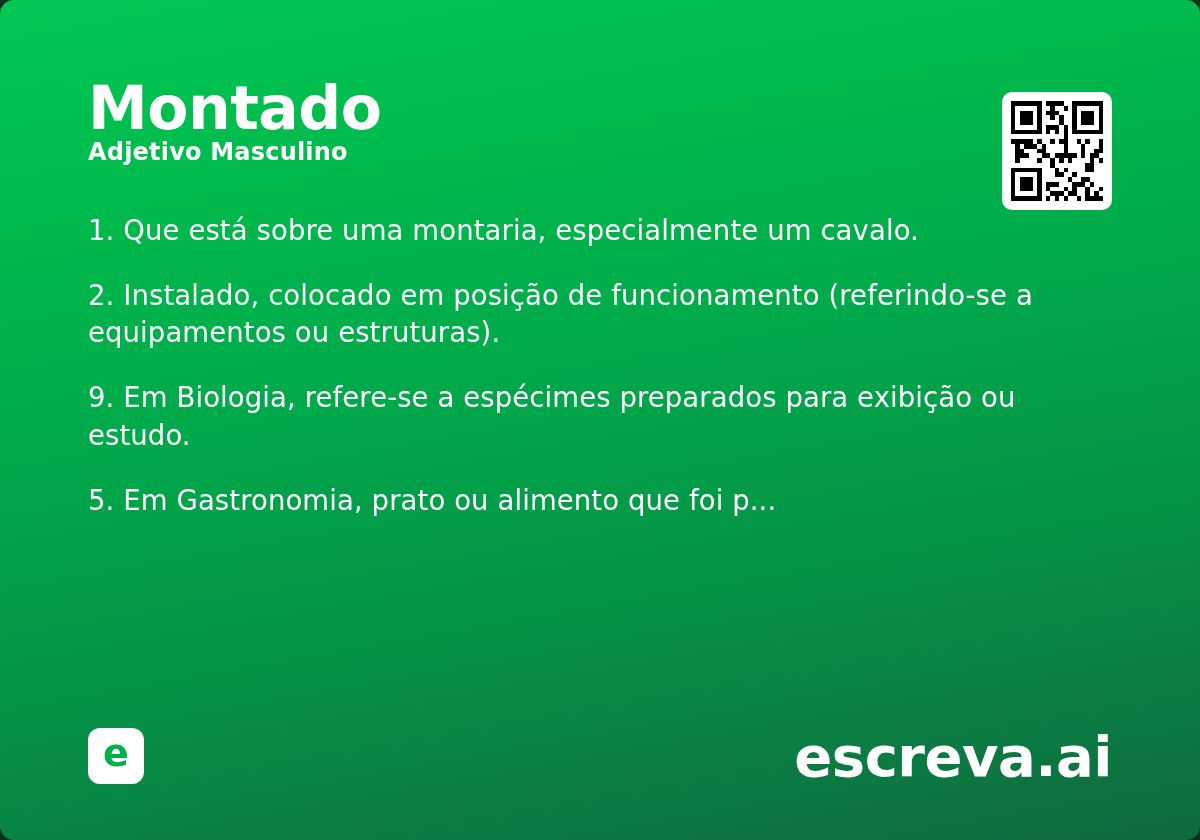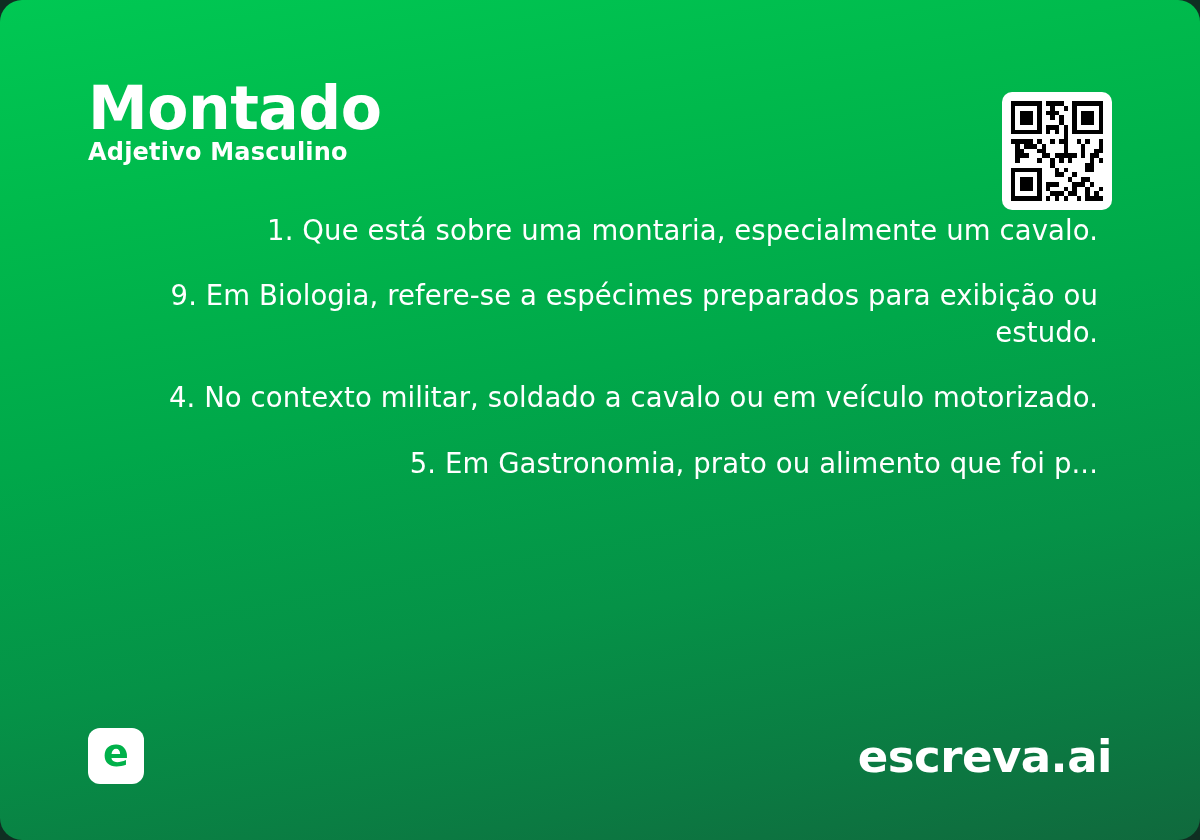--- a/index.html
+++ b/index.html
@@ -10,21 +10,21 @@
   }
   body {
     font-family: "DejaVu Sans", sans-serif;
     background: #0f2f22;
   }
   .card {
     position: relative;
     width: 1200px;
     height: 840px;
     background: linear-gradient(170deg, #00c853 0%, #00b94c 22%, #00a84a 45%, #059247 68%, #0b7a42 87%, #10693d 100%);
-    border-radius: 22px;
+    border-radius: 14px;
     overflow: hidden;
   }
   .content {
     position: absolute;
     left: 88px;
     top: 78px;
     right: 88px;
   }
   .title {
     font-family: "DejaVu Sans", sans-serif;
@@ -43,21 +43,20 @@
   .definitions {
     margin-top: 46px;
     width: 1010px;
   }
   .definition {
     color: #ffffff;
     font-size: 27.5px;
     line-height: 1.35;
     margin-bottom: 28px;
     letter-spacing: 0.1px;
-    text-align: right;
   }
   .definition:last-child { margin-bottom: 8px; }
 
   
   .qr-wrap {
     position: absolute;
     right: 88px;
     top: 92px;
     width: 110px;
     height: 118px;
@@ -97,39 +96,39 @@
   }
   .logo-mark span {
     font-size: 38px;
     font-weight: bold;
     color: #00b14a;
     line-height: 1;
     position: relative;
     top: -3px;
   }
   .brand {
-    font-size: 45px;
+    font-size: 56px;
     font-weight: bold;
     color: #ffffff;
     letter-spacing: -0.5px;
   }
 </style>
 </head>
 <body>
 
 <div class="card">
 
   <div class="content">
     <h1 class="title">Montado</h1>
     <div class="subtitle">Adjetivo Masculino</div>
 
     <div class="definitions">
       <p class="definition">1. Que está sobre uma montaria, especialmente um cavalo.</p>
+      <p class="definition">2. Instalado, colocado em posição de funcionamento (referindo-se a equipamentos ou estruturas).</p>
       <p class="definition">9. Em Biologia, refere-se a espécimes preparados para exibição ou estudo.</p>
-      <p class="definition">4. No contexto militar, soldado a cavalo ou em veículo motorizado.</p>
       <p class="definition">5. Em Gastronomia, prato ou alimento que foi p...</p>
     </div>
   </div>
 
   <div class="qr-wrap">
     <div class="qr" id="qr">
         <i class="on"></i>
         <i class="on"></i>
         <i class="on"></i>
         <i class="on"></i>

